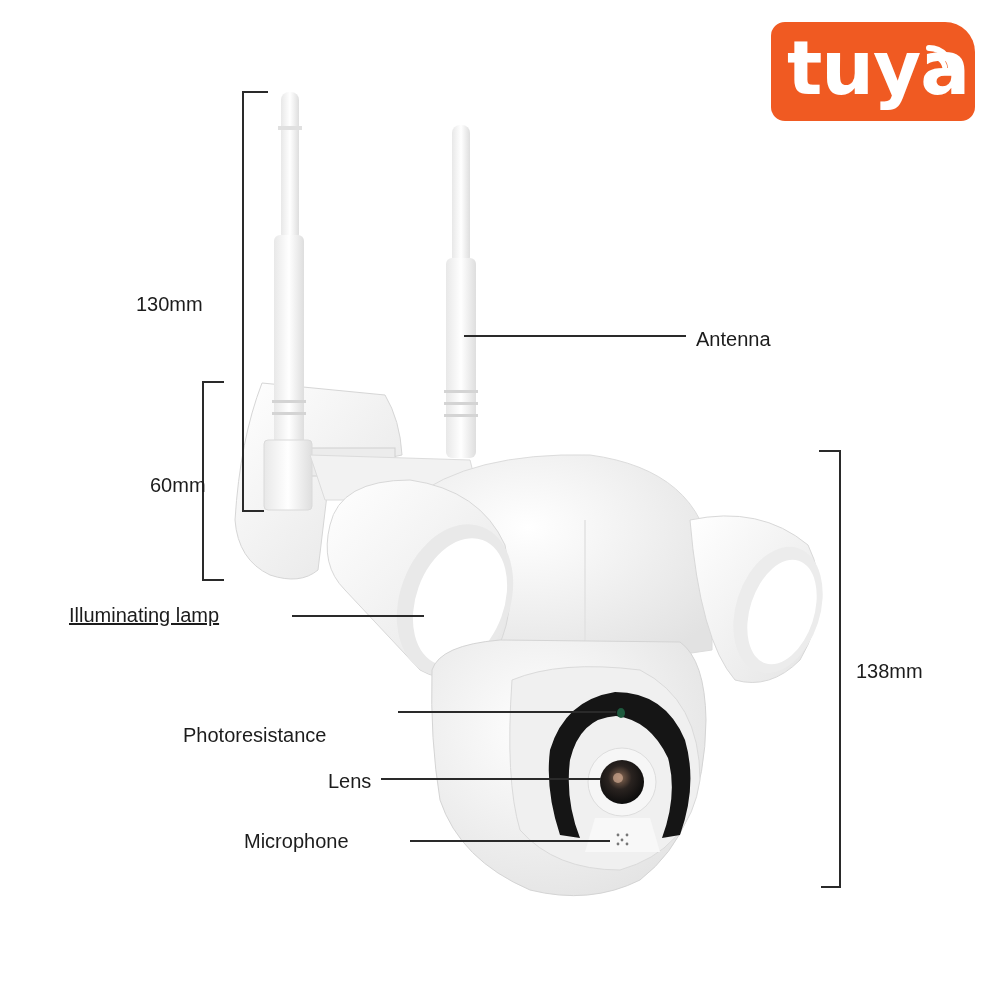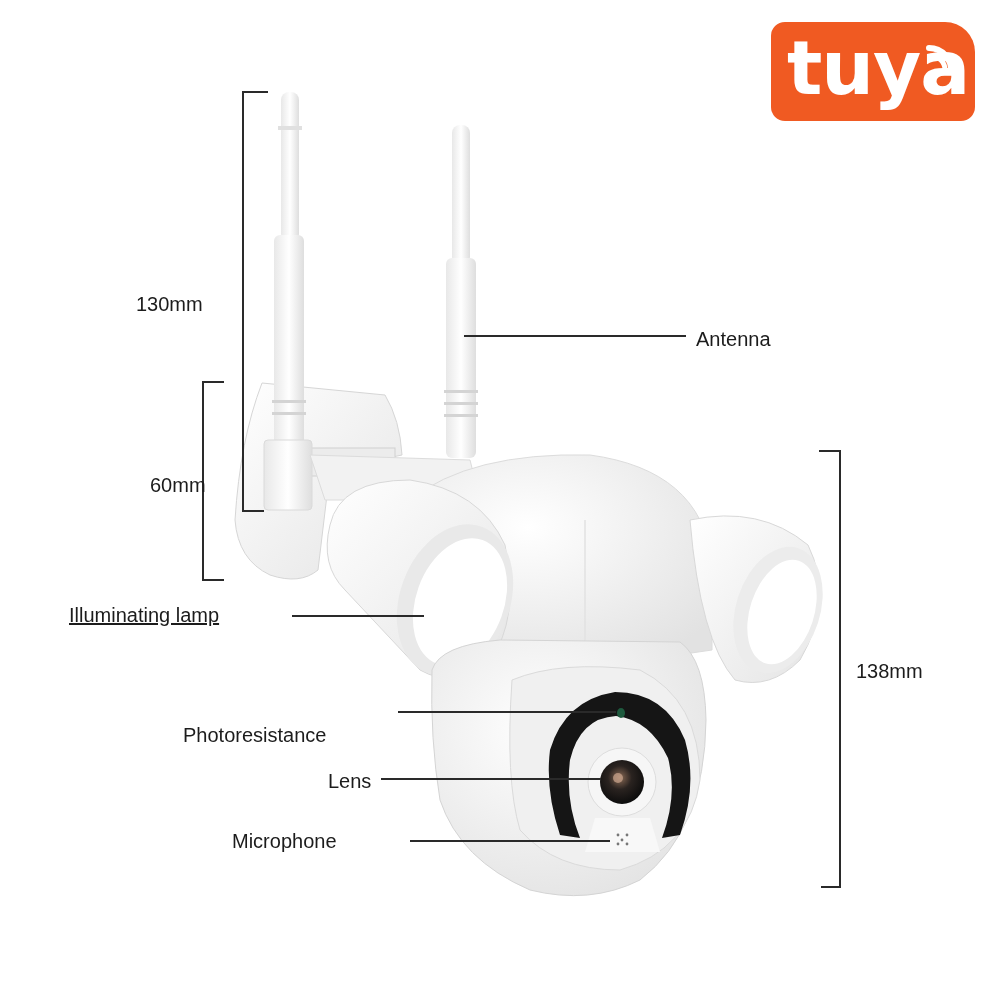--- a/index.html
+++ b/index.html
@@ -138,14 +138,14 @@
 
 <div class="label" style="left:69px; top:600px;text-decoration:underline;">Illuminating lamp</div>
 <div class="line" style="left:292px; top:615px; width:132px;"></div>
 
 <div class="label" style="left:183px; top:720px;">Photoresistance</div>
 <div class="line" style="left:398px; top:711px; width:218px;"></div>
 
 <div class="label" style="left:328px; top:766px;">Lens</div>
 <div class="line" style="left:381px; top:778px; width:220px;"></div>
 
-<div class="label" style="left:232px; top:826px;">Microphone</div>
+<div class="label" style="left:244px; top:826px;">Microphone</div>
 <div class="line" style="left:410px; top:840px; width:200px;"></div>
 
 </body></html>

